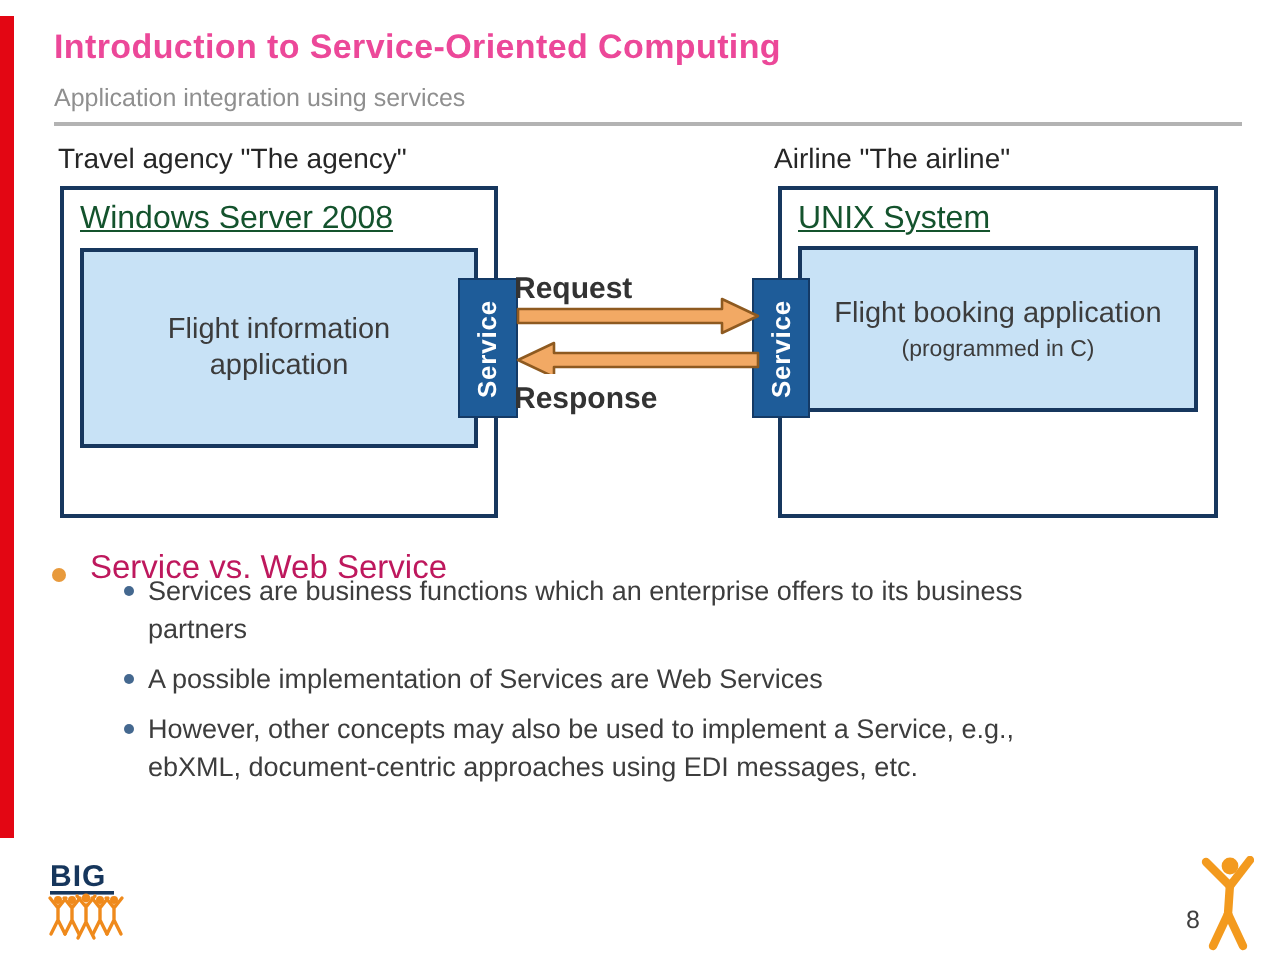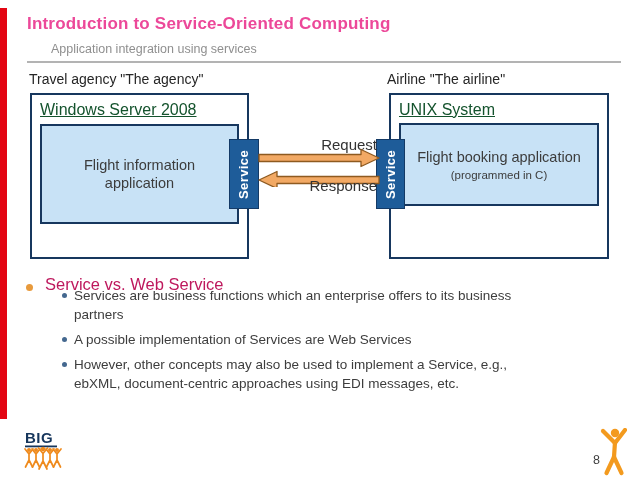--- a/index.html
+++ b/index.html
@@ -3,44 +3,44 @@
 <meta charset="utf-8">
 <style>
   html,body{margin:0;padding:0;background:#ffffff;}
   .slide{
     position:relative;width:638px;height:479px;background:#ffffff;overflow:hidden;
     font-family:"Liberation Sans", sans-serif;color:#3d3d3d;
   }
   .abs{position:absolute;}
   .red-bar{left:0;top:8px;width:7px;height:411px;background:#e30613;}
   .title{left:27px;top:14px;font-size:17px;font-weight:bold;color:#ec4899;letter-spacing:.2px;}
-  .subtitle{left:27px;top:42px;font-size:12.5px;color:#8f8f8f;margin-left:24px;}
+  .subtitle{left:27px;top:42px;font-size:12.5px;color:#8f8f8f;}
   .divider{left:27px;top:61px;width:594px;height:2px;background:#b3b3b3;}
   .caption{font-size:14px;color:#262626;}
   .cap-left{left:29px;top:71px;}
   .cap-right{left:387px;top:71px;}
   .outer-box{border:2px solid #17375e;background:#ffffff;box-sizing:border-box;}
   .outer-left{left:30px;top:93px;width:219px;height:166px;}
   .outer-right{left:389px;top:93px;width:220px;height:166px;}
   .platform{padding:6px 0 0 8px;font-size:16px;color:#14532d;text-decoration:underline;}
   .inner-box{background:#c8e2f6;border:2px solid #17375e;box-sizing:border-box;
     display:flex;flex-direction:column;align-items:center;justify-content:center;text-align:center;}
   .inner-left{left:40px;top:124px;width:199px;height:100px;gap:38px;}
   .inner-right{left:399px;top:123px;width:200px;height:83px;}
   .app-name{font-size:14.5px;color:#3c3c3c;line-height:1.25;white-space:pre-line;}
   .app-note{font-size:11.5px;color:#3c3c3c;margin-top:2px;}
   .service-tab{background:#1e5c99;border:1px solid #143a66;box-sizing:border-box;
     display:flex;align-items:center;justify-content:center;overflow:visible;}
   .tab-left{left:229px;top:139px;width:30px;height:70px;}
   .tab-right{left:376px;top:139px;width:29px;height:70px;}
   .service-tab span{transform:rotate(-90deg);white-space:nowrap;color:#ffffff;
     font-size:13px;font-weight:bold;letter-spacing:.4px;}
-  .arrow-label{left:257px;width:120px;text-align:right;font-size:15px;color:#333333;}
+  .arrow-label{left:257px;width:120px;text-align:left;font-size:15px;color:#333333;font-weight:bold;}
   .label-request{top:136px;}
-  .label-response{top:177px;}
+  .label-response{top:191px;}
   .arrows{left:257px;top:147px;}
   .bullet-dot{left:26px;top:284px;width:7px;height:7px;border-radius:50%;background:#e89a3c;}
   .bullet-heading{left:45px;top:275px;font-size:16.5px;color:#be185d;}
   .subs{left:62px;top:286px;width:545px;}
   .sub-item{display:flex;align-items:flex-start;margin-bottom:6px;}
   .sub-dot{flex:0 0 auto;width:5px;height:5px;border-radius:50%;background:#44688f;margin:7px 7px 0 0;}
   .sub-text{font-size:13.5px;line-height:19px;color:#3d3d3d;white-space:pre-line;}
   .page-number{left:593px;top:453px;font-size:12.5px;color:#3f3f3f;}
   .big-logo{left:23px;top:429px;}
   .person{left:600px;top:428px;}

